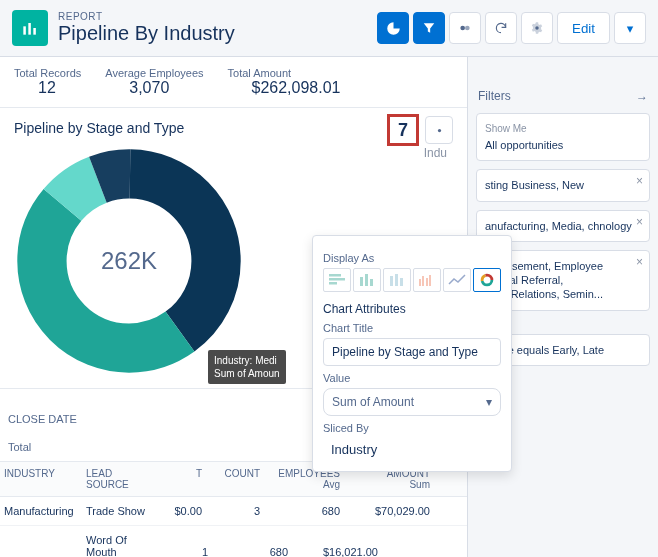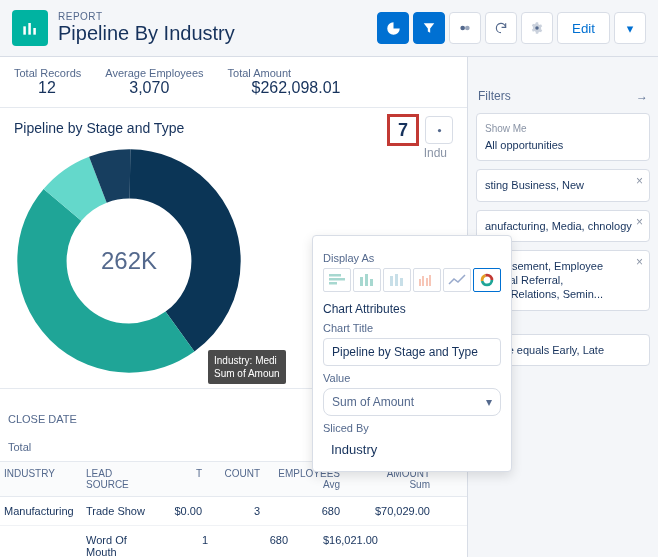--- a/index.html
+++ b/index.html
@@ -27,21 +27,21 @@
 .chart-sub { position: absolute; top: 38px; right: 20px; font-size: 12px; color: #8a94a6; }
 .donut-wrap { display: flex; justify-content: flex-start; padding-top: 4px; }
 .donut { position: relative; width: 230px; height: 230px; }
 .donut svg { width: 100%; height: 100%; }
 .donut-center { position: absolute; inset: 0; display: flex; align-items: center; justify-content: center; font-size: 24px; color: #54698d; }
 .tooltip-dark { position: absolute; bottom: 4px; left: 208px; background: #4a4a4a; color: #fff; font-size: 10px; padding: 4px 6px; border-radius: 2px; line-height: 1.3; }
 .table-head1 { display: flex; font-size: 11px; color: #54698d; border-top: 1px solid #e5e9ef; border-bottom: 1px solid #e5e9ef; flex-direction: column; }
 .table-head1 > div { padding: 8px 8px; }
 .table-head2 { display: flex; font-size: 10px; color: #54698d; border-bottom: 1px solid #e5e9ef; background: #fafbfc; }
 .table-head2 > div { padding: 6px 4px; }
-.table-row { display: flex; font-size: 11px; color: #16325c; border-bottom: 1px solid #f0f2f5; }
+.table-row { display: flex; font-size: 11px; color: #16325c; border-bottom: 1px solid #f0f2f5; align-items: flex-end; }
 .table-row > div { padding: 8px 4px; }
 .c-ind { width: 82px; } .c-src { width: 72px; } .c-amt { width: 52px; text-align: right; } .c-cnt { width: 58px; text-align: right; } .c-emp { width: 80px; text-align: right; } .c-tot { width: 90px; text-align: right; }
 .popover { position: absolute; top: 178px; left: 312px; width: 200px; background: #fff; border: 1px solid #d8dde6; border-radius: 4px; box-shadow: 0 4px 12px rgba(0,0,0,.12); padding: 10px; z-index: 20; }
 .pop-label { font-size: 11px; color: #54698d; margin: 6px 0 4px; }
 .chart-type-row { display: flex; gap: 2px; }
 .ct { width: 28px; height: 24px; border: 1px solid #d8dde6; border-radius: 2px; display: flex; align-items: center; justify-content: center; cursor: pointer; }
 .ct.sel { border-color: #0070d2; }
 .input-like { width: 100%; border: 1px solid #d8dde6; border-radius: 4px; padding: 6px 8px; font-size: 12px; color: #16325c; }
 .select-like { width: 100%; border: 1px solid #d8dde6; border-radius: 8px; padding: 6px 8px; font-size: 12px; color: #54698d; display: flex; justify-content: space-between; align-items: center; cursor: pointer; }
 .section-title { font-size: 12px; color: #16325c; margin-top: 10px; }

